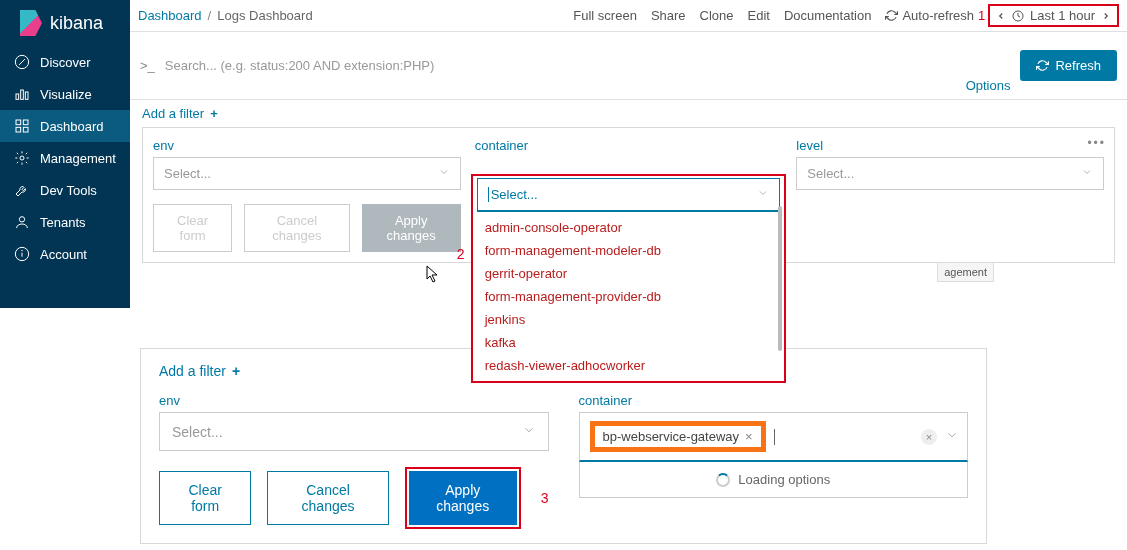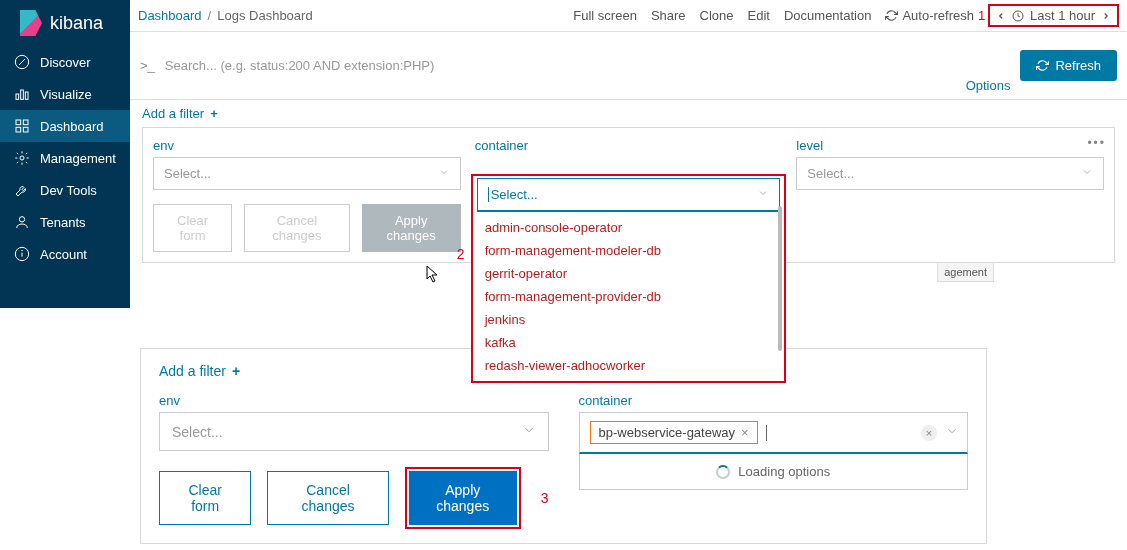--- a/index.html
+++ b/index.html
@@ -48,21 +48,21 @@
 .ellipsis { position: absolute; right: 8px; top: 8px; color: #888; letter-spacing: 2px; font-size: 12px; }
 .tag { font-size: 11px; color: #555; background: #f5f5f5; padding: 3px 6px; border: 1px solid #ddd; position: absolute; }
 .cursor-arrow { position: absolute; left: 426px; top: 265px; font-size: 16px; }
 .arrow-down { position: absolute; left: 560px; top: 310px; }
 .bottom-panel { margin: 40px 140px 0 140px; border: 1px solid #d8d8d8; padding: 14px 18px; background: #fff; }
 .bottom-filterrow { font-size: 14px; color: #0079a5; display: flex; align-items: center; gap: 6px; margin-bottom: 14px; cursor: pointer; }
 .bottom-controls { display: flex; gap: 30px; align-items: flex-start; }
 .bottom-control { flex: 1; }
 .select-big { border: 1px solid #ccc; padding: 10px 12px; font-size: 14px; color: #999; display: flex; align-items: center; justify-content: space-between; background: #fff; }
 .chip-box { border: 1px solid #ccc; border-bottom: 2px solid #0079a5; padding: 8px 10px; display: flex; align-items: center; gap: 8px; background: #fff; position: relative; }
-.chip { border: 1px solid #f97316; padding: 3px 8px; font-size: 13px; color: #444; display: flex; align-items: center; gap: 6px; }
+.chip { border: 5px solid #f97316; padding: 3px 8px; font-size: 13px; color: #444; display: flex; align-items: center; gap: 6px; }
 .chip .x { color: #888; cursor: pointer; }
 .clear-x { position: absolute; right: 30px; color: #888; background: #eee; border-radius: 50%; width: 16px; height: 16px; display: flex; align-items: center; justify-content: center; font-size: 11px; cursor: pointer; }
 .loading { text-align: center; padding: 10px; font-size: 13px; color: #666; display: flex; align-items: center; justify-content: center; gap: 8px; border: 1px solid #ccc; border-top: none; }
 .spinner { width: 14px; height: 14px; border: 2px solid #ccc; border-top-color: #0079a5; border-radius: 50%; }
 .btn-row2 { display: flex; gap: 16px; margin-top: 16px; align-items: center; }
 .btn2 { border: 1px solid #0079a5; background: #fff; color: #0079a5; padding: 10px 18px; font-size: 14px; cursor: pointer; }
 .btn2.primary { background: #0071c2; color: #fff; border-color: #0071c2; }
 .apply-wrap { border: 2px solid #d9001b; padding: 2px; display: inline-block; }
 .ann3 { color: #d9001b; font-size: 14px; margin-left: 4px; }
 </style>

